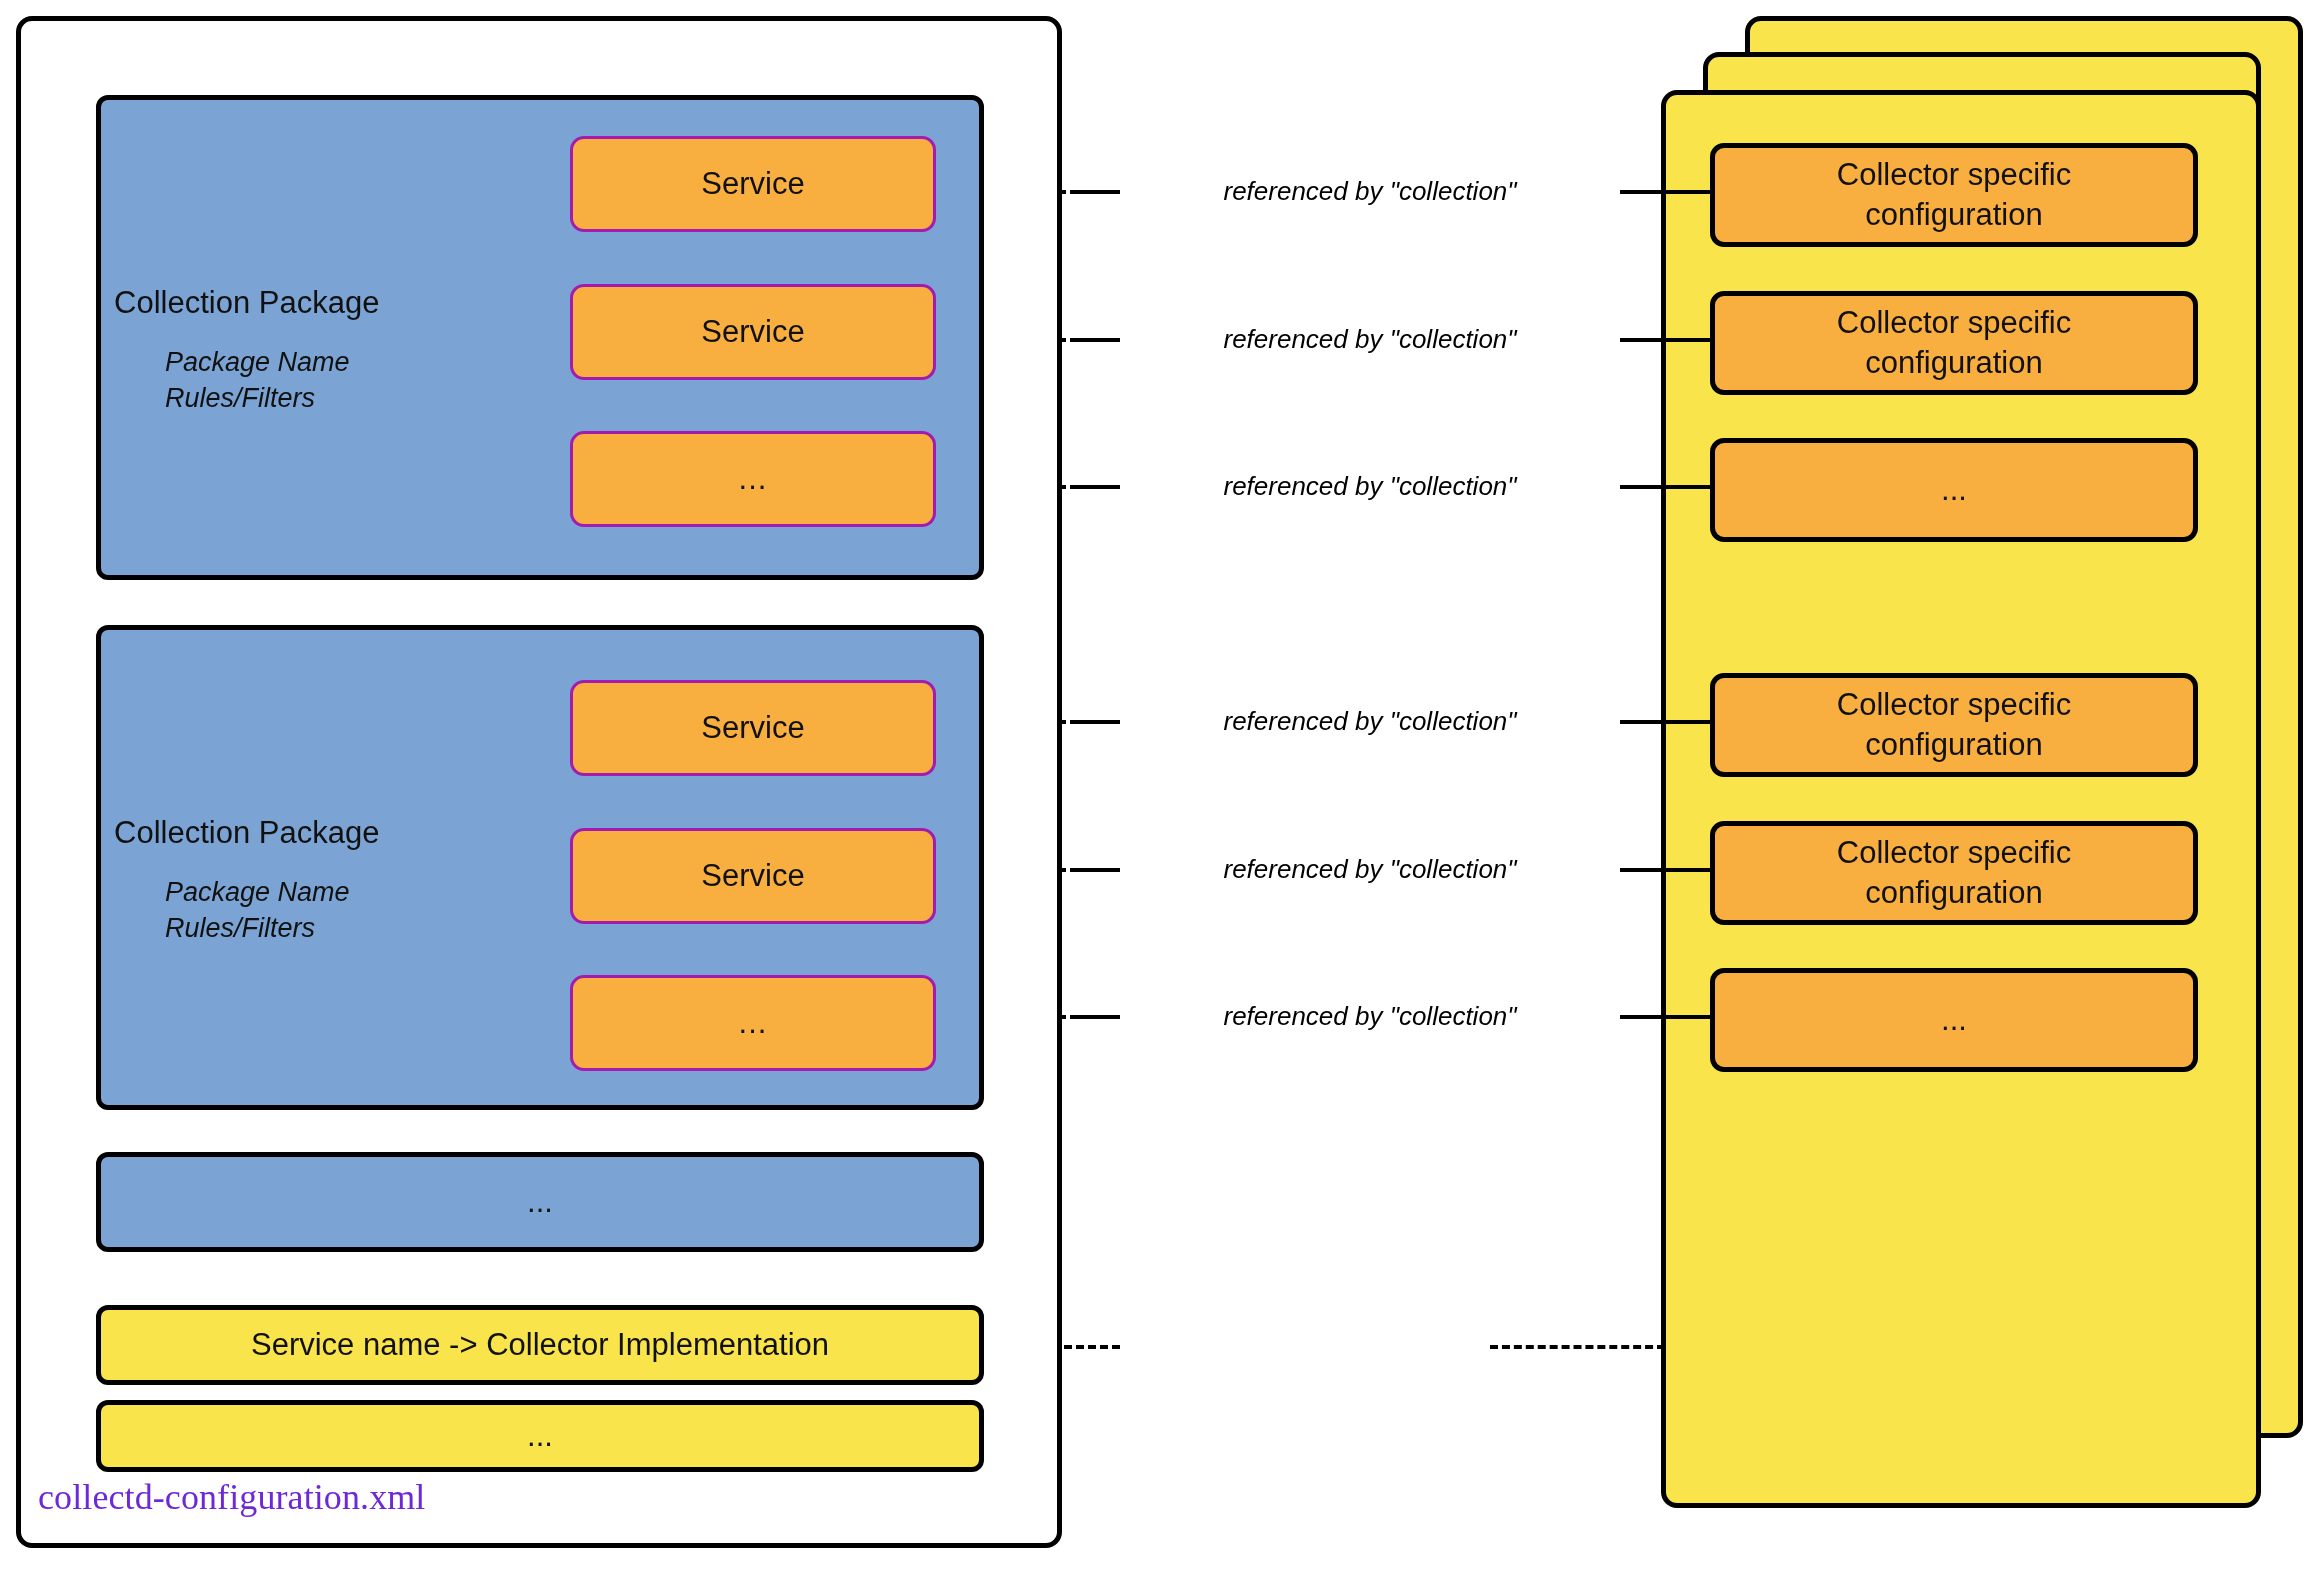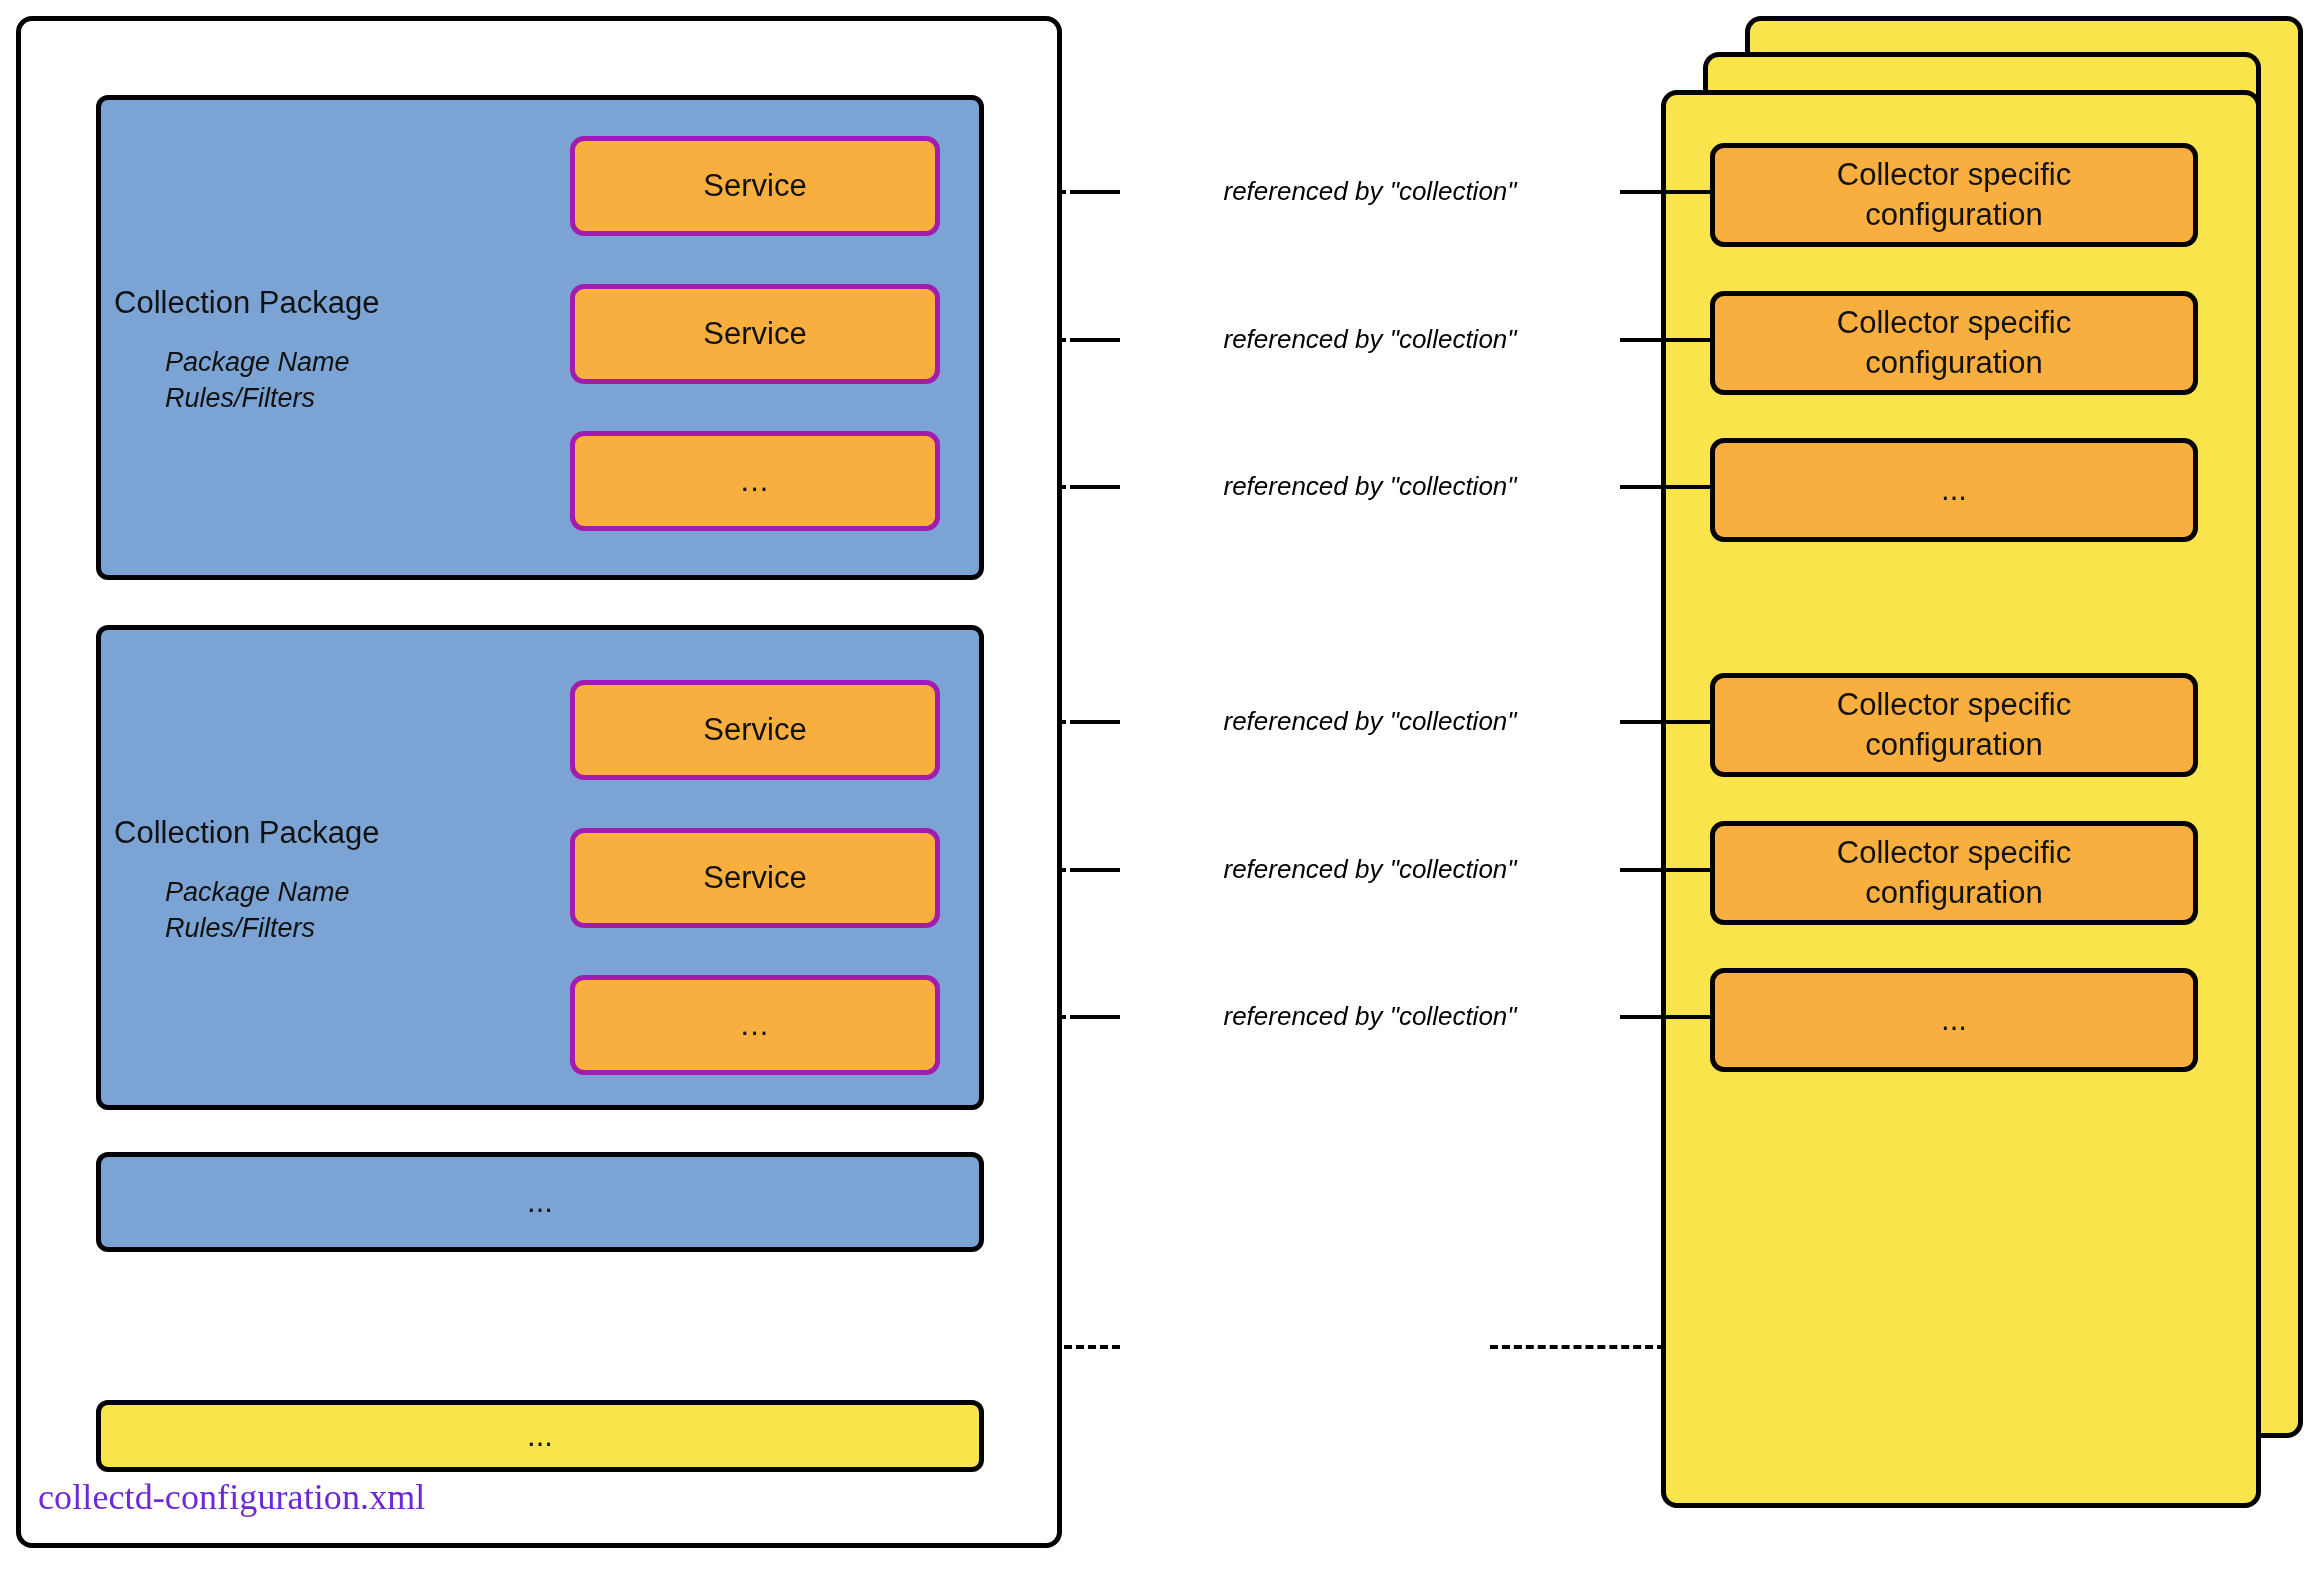--- a/index.html
+++ b/index.html
@@ -66,21 +66,21 @@
     line-height: 1.32;
     white-space: pre-line;
     margin-left: 42px;
   }
 
   
   .chip {
     position: absolute;
     width: 360px;
     background: #F9AF40;
-    border: 5px solid #a21caf;
+    border: 3px solid #a21caf;
     border-radius: 14px;
     display: flex;
     align-items: center;
     justify-content: center;
     font-size: 31px;
     color: #111111;
   }
   .chip.dots { font-size: 31px; letter-spacing: 1px; }
 
   
@@ -219,20 +219,21 @@
     <div class="pkg-sub" style="top:245px;">Package Name
 Rules/Filters</div>
 
     <div class="chip" style="left:469px; top:50px; height:90px;">Service</div>
     <div class="chip" style="left:469px; top:198px; height:90px;">Service</div>
     <div class="chip dots" style="left:469px; top:345px; height:90px;">...</div>
   </div>
 
   <div class="abs pkg-dots" style="top:1152px; height:100px;">...</div>
 
+  <div class="abs map-row" style="top:1305px; height:80px;">Service name -&gt; Collector Implementation</div>
   <div class="abs map-row" style="top:1400px; height:72px;">...</div>
 
   <div class="abs outer-caption">collectd-configuration.xml</div>
 
   <div class="cfg" style="top:143px; height:94px;">Collector specific
 configuration</div>
   <div class="cfg" style="top:291px; height:94px;">Collector specific
 configuration</div>
   <div class="cfg dots" style="top:438px; height:94px;">...</div>
   <div class="cfg" style="top:673px; height:94px;">Collector specific

